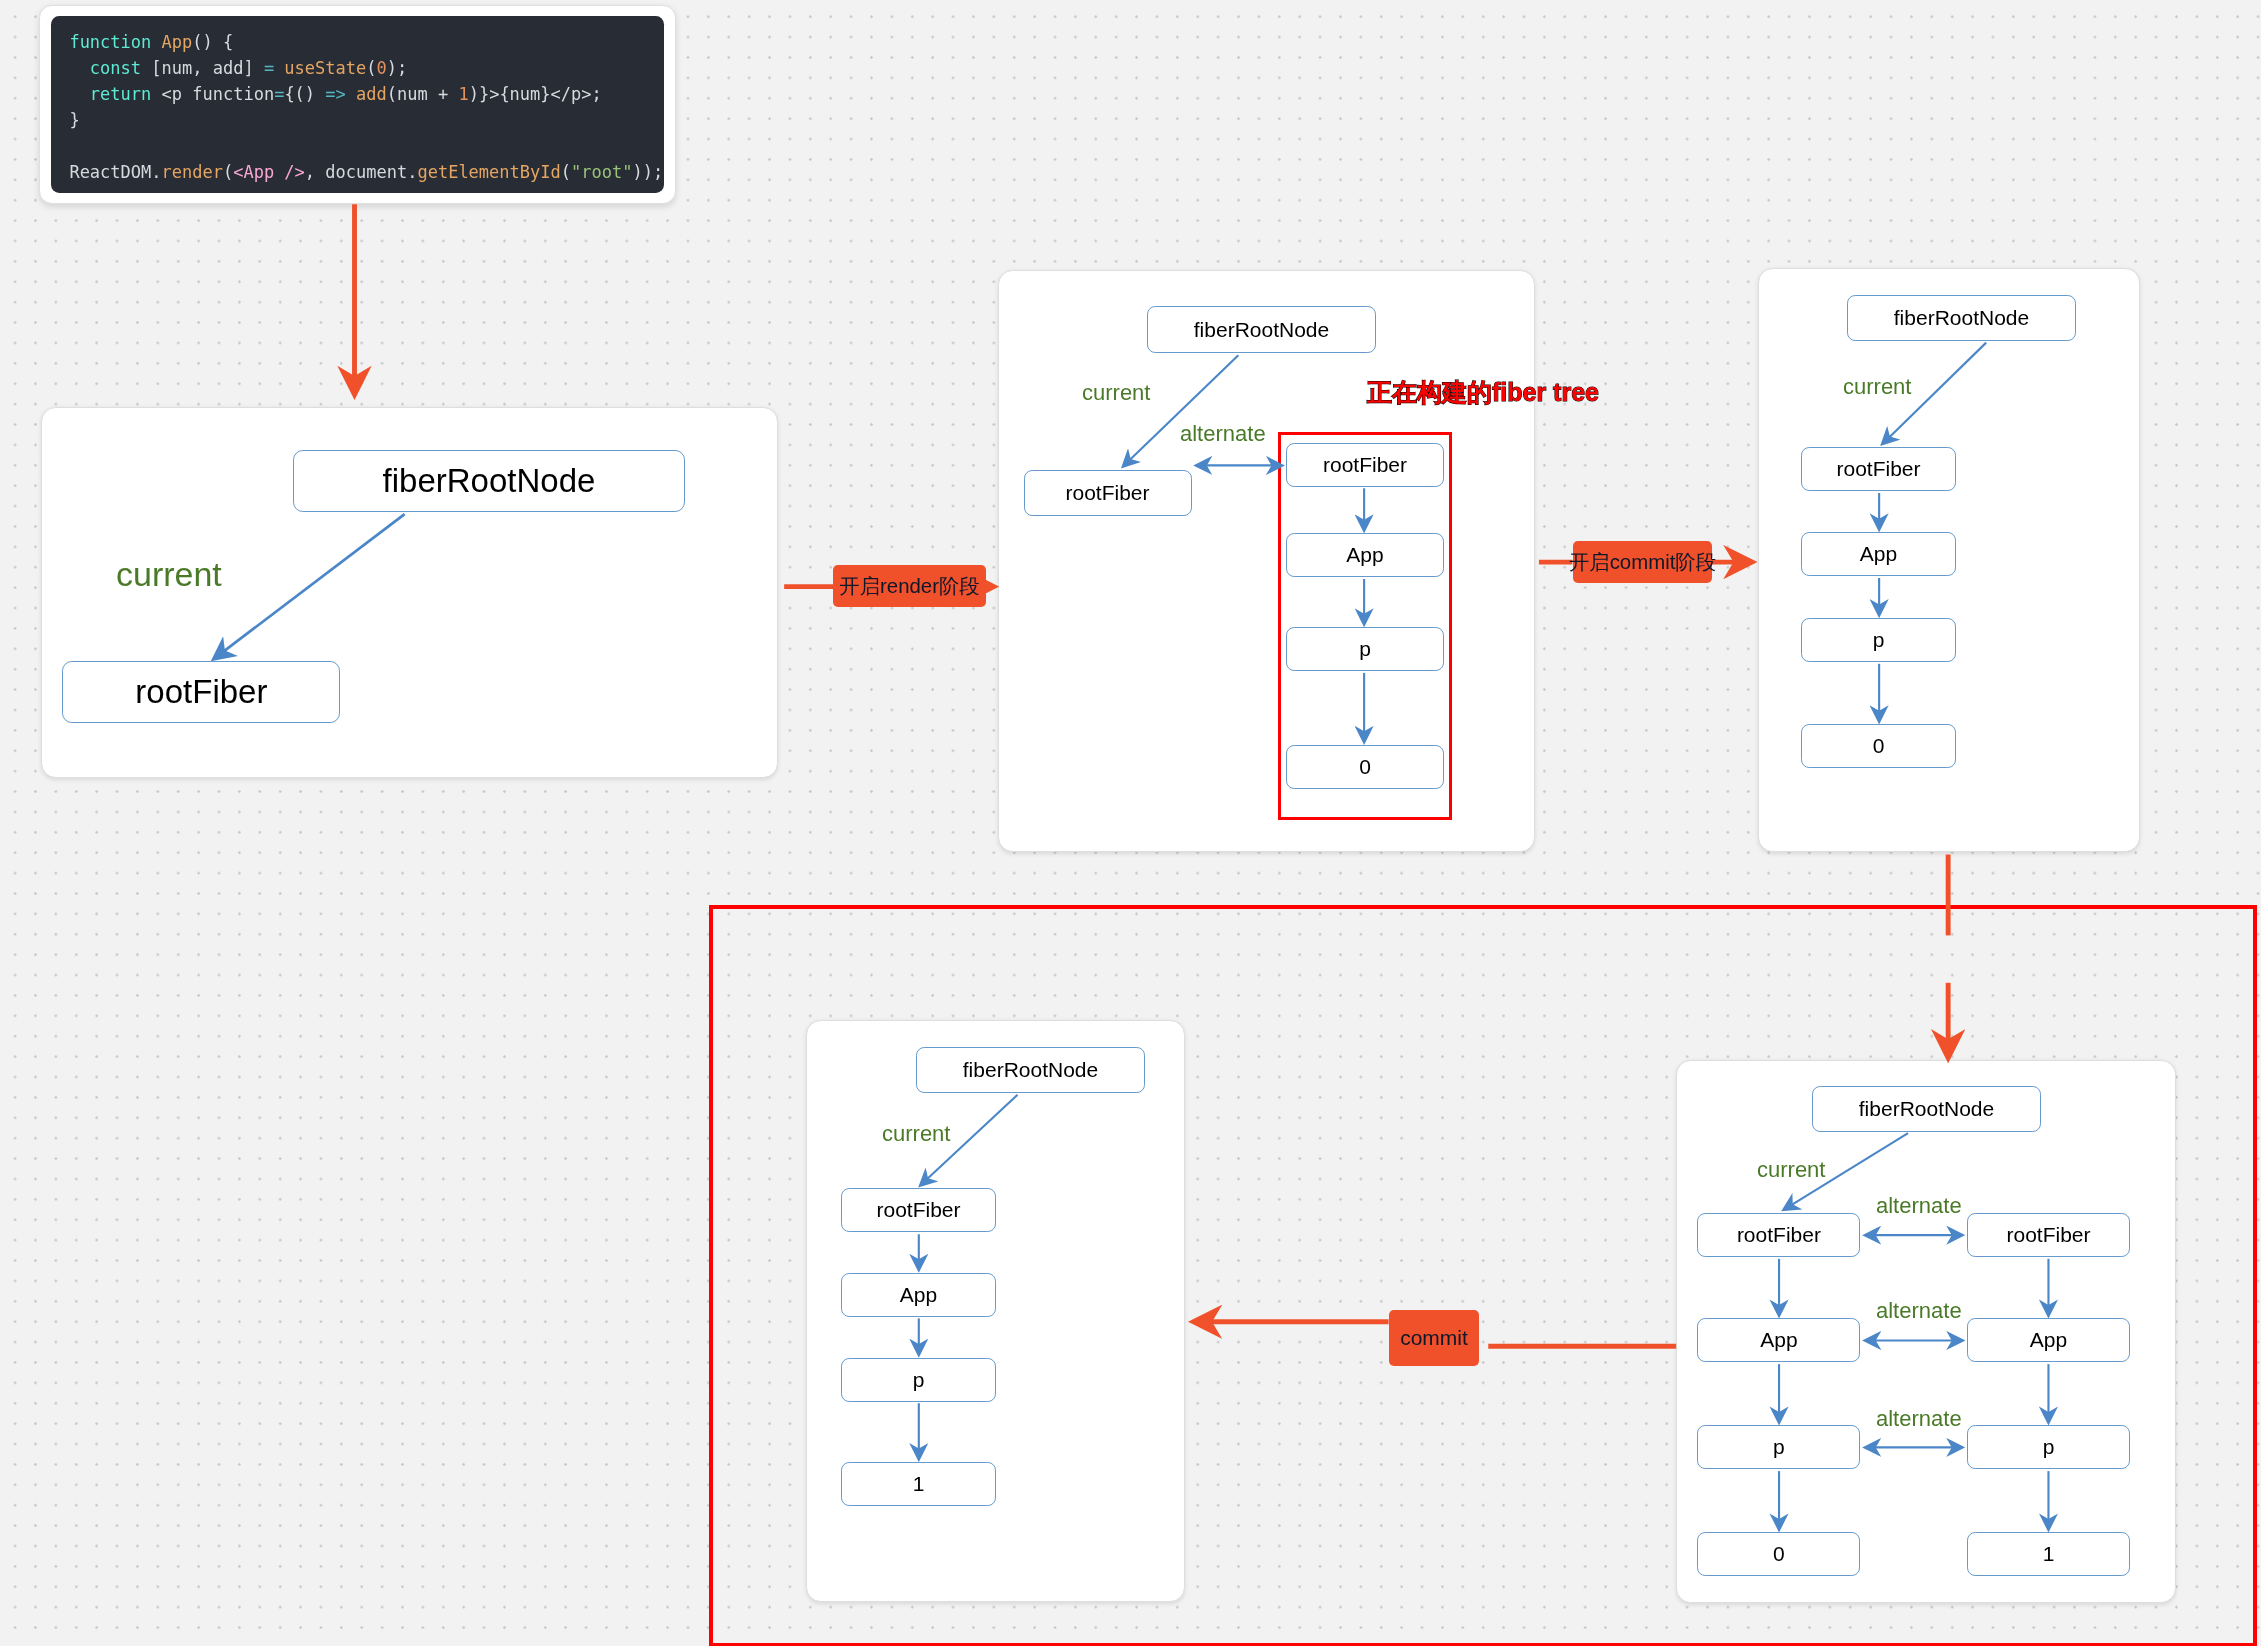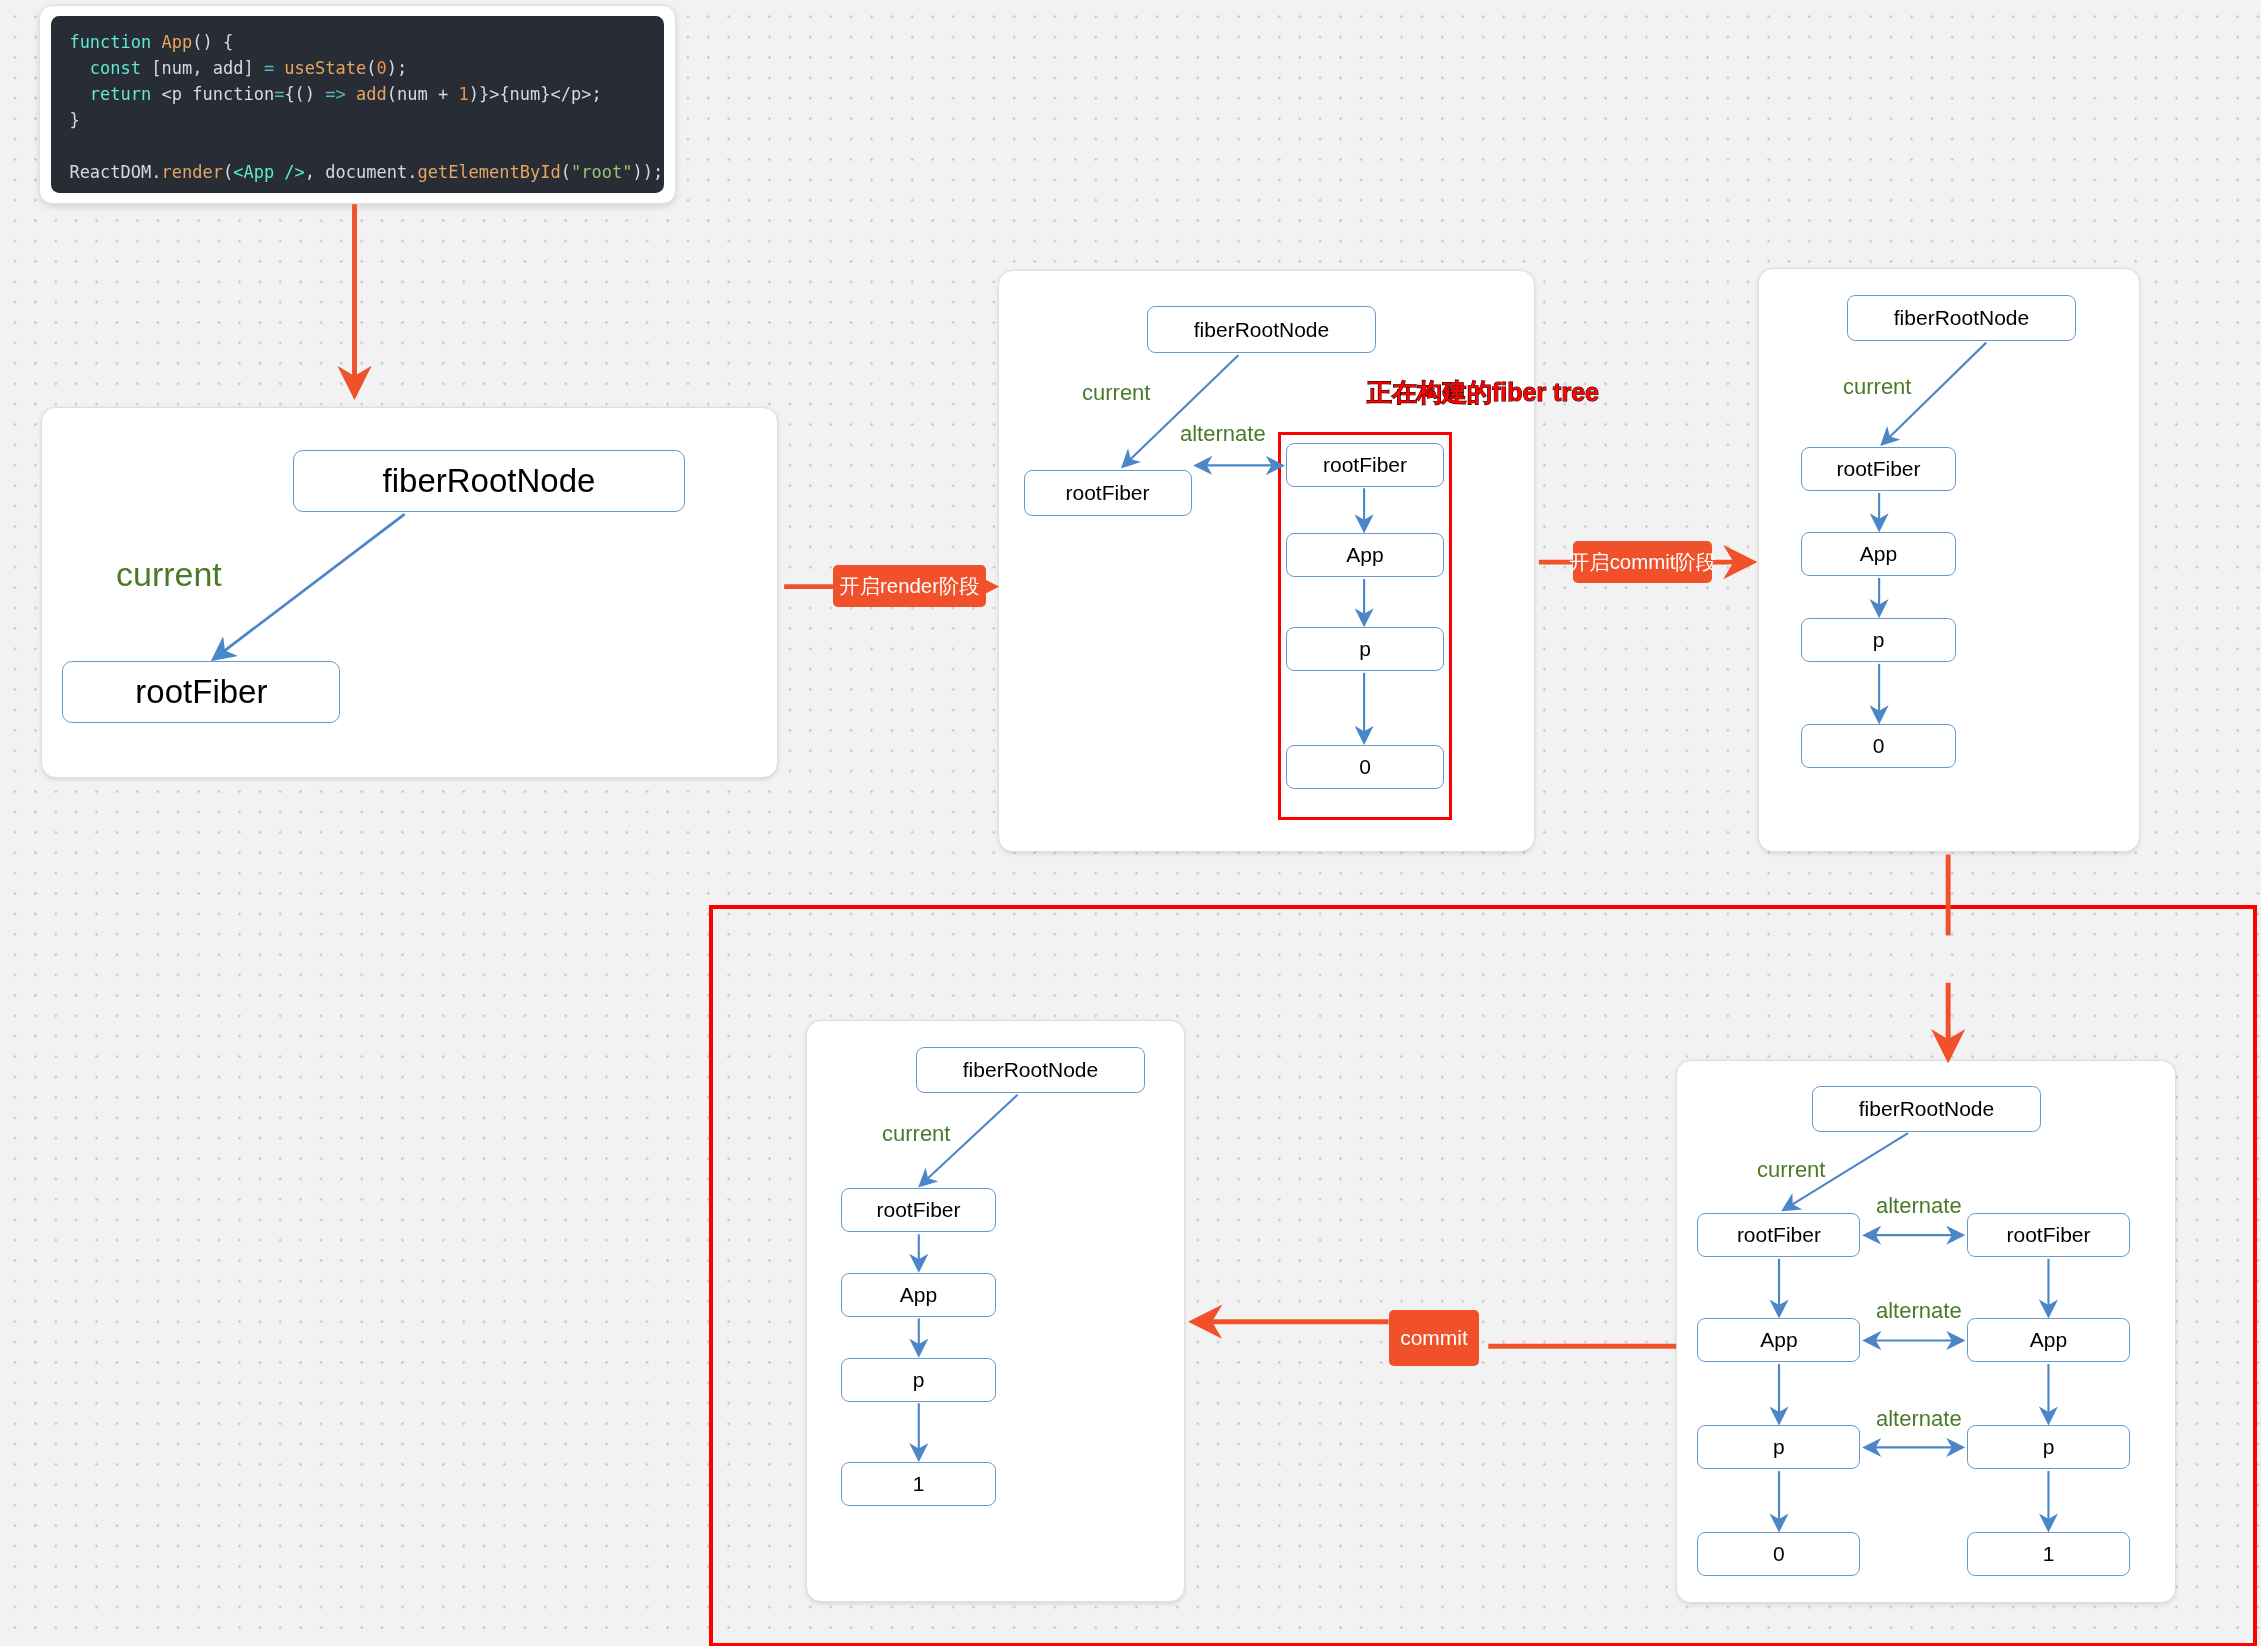--- a/index.html
+++ b/index.html
@@ -37,21 +37,21 @@
     padding:13px 18px;box-sizing:border-box;
     font-family:"DejaVu Sans Mono","Liberation Mono",monospace;
     font-size:17px;line-height:26px;color:#d6dae0;
     white-space:pre;overflow:hidden;
   }
   .k{color:#5eead4;}      
   .fn{color:#e5a663;}     
   .op{color:#56b6c2;}     
   .num{color:#e5915c;}    
   .str{color:#98c379;}    
-  .tag{color:#5eead4;}    
+  .tag{color:#f9a8d4;}    
   .pl{color:#d6dae0;}     
 
   
   .node{
     position:absolute;
     box-sizing:border-box;
     background:#ffffff;
     border:1.6px solid #6699cc;
     border-radius:8.2px;
     display:flex;align-items:center;justify-content:center;
@@ -68,21 +68,21 @@
     font-family:"Liberation Sans", sans-serif;
   }
   .glabel.big{font-size:34px;}
   .glabel.mid{font-size:22px;}
 
   
   svg.ov{position:absolute;left:0;top:0;overflow:visible;pointer-events:none;}
 
   
   .badge{
-    position:absolute;background:#f0502a;color:#ffffff;
+    position:absolute;background:#f0502a;color:#0f172a;
     border-radius:4.9px;display:flex;align-items:center;justify-content:center;
     font-family:"Liberation Sans", sans-serif;white-space:nowrap;
     padding:0 13px;box-sizing:border-box;
   }
 
   
   .redtext{
     position:absolute;color:#ff0000;font-weight:bold;white-space:nowrap;
     font-family:"Liberation Sans", sans-serif;
     -webkit-text-stroke:1px #000;

